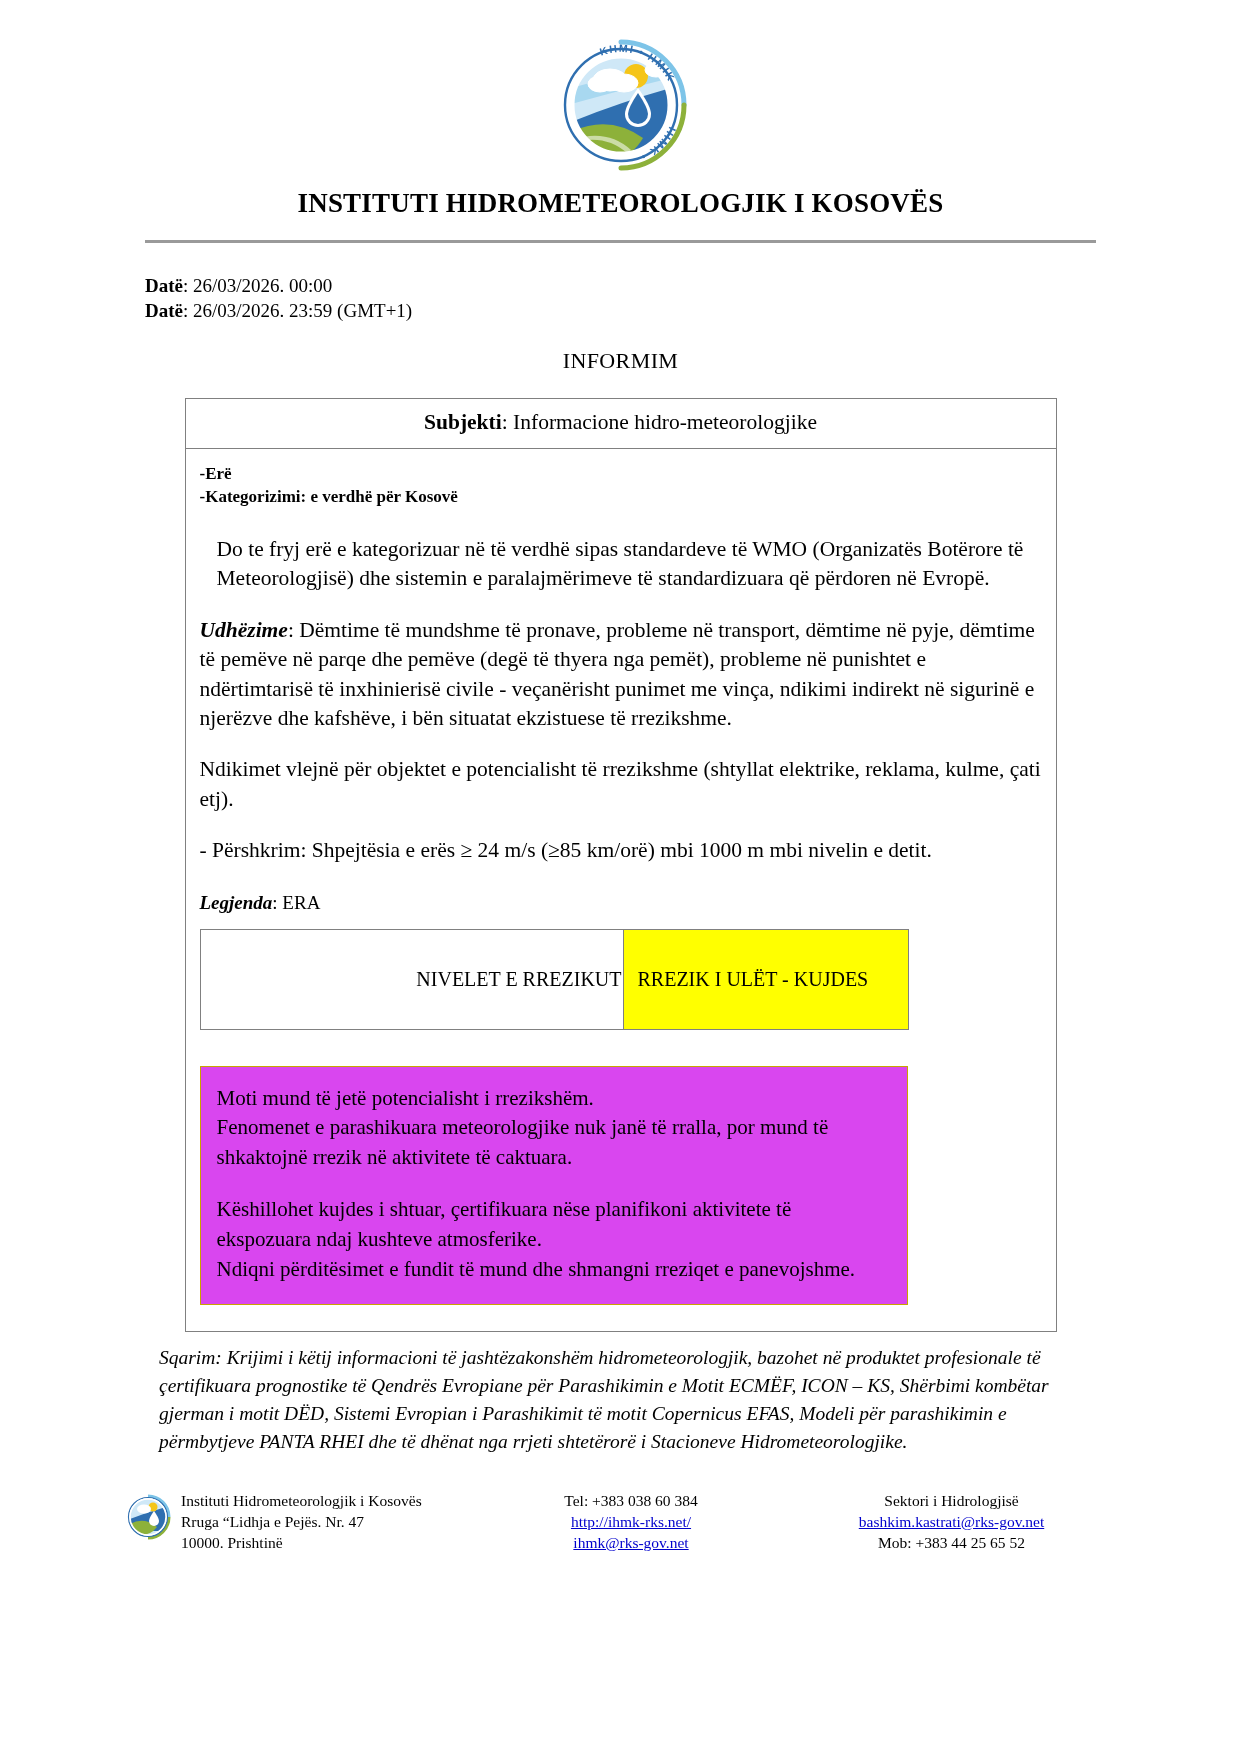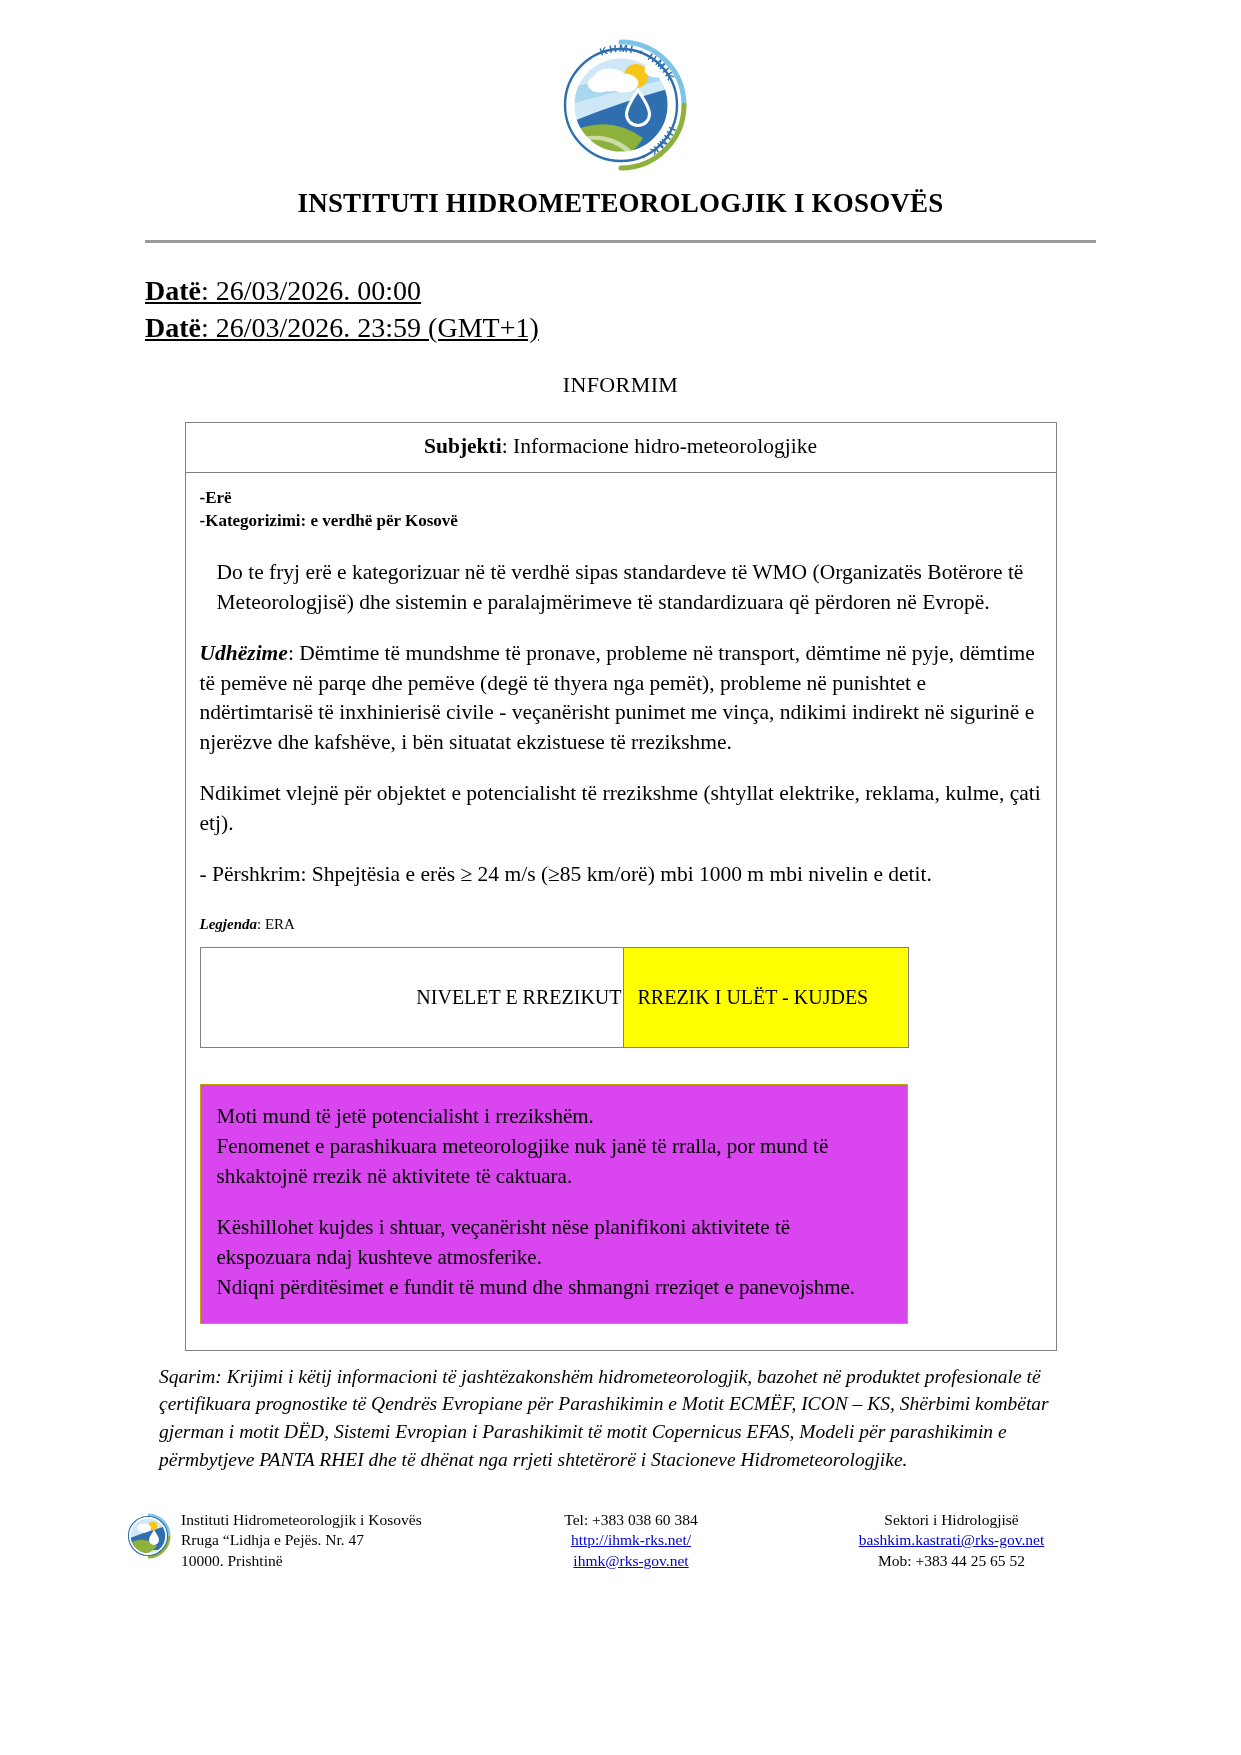--- a/index.html
+++ b/index.html
@@ -44,23 +44,22 @@
   .header-rule {
     width: 951px;
     height: 3px;
     background: #9a9a9a;
     margin: 21px auto 0 auto;
   }
 
   
   .dates {
     margin: 30px 0 0 145px;
-    font-size: 28px;
+    font-size: 19px;
     line-height: 1.32;
-    text-decoration: underline;
   }
   .dates .lbl { font-weight: bold; }
 
   
   .informim {
     text-align: center;
     font-size: 22px;
     margin-top: 25px;
     letter-spacing: 0.4px;
   }
@@ -92,21 +91,21 @@
     margin-top: 22px;
     text-align: left;
     line-height: 1.37;
   }
   .para.first { margin-top: 26px; margin-left: 17px; }
   .bi { font-weight: bold; font-style: italic; }
 
   
   .legenda {
     margin-top: 24px;
-    font-size: 15px;
+    font-size: 19px;
   }
 
   
   .legend-table {
     margin-top: 13px;
     width: 708px;
     border-collapse: collapse;
     table-layout: fixed;
   }
   .legend-table td {
@@ -251,21 +250,21 @@
           <td class="lv-val" id="risk-cell" style="background: rgb(255, 255, 0);">RREZIK I ULËT - KUJDES</td>
         </tr>
       </tbody>
         </table>
 
       <div class="advisory">
         <p>Moti mund të jetë potencialisht i rrezikshëm.</p>
         <p>Fenomenet e parashikuara meteorologjike nuk janë të rralla, por mund të</p>
         <p>shkaktojnë rrezik në aktivitete të caktuara.</p>
         <div class="gap"></div>
-        <p>Këshillohet kujdes i shtuar, veçanërisht nëse planifikoni aktivitete të</p>
+        <p>Këshillohet kujdes i shtuar, çertifikuara nëse planifikoni aktivitete të</p>
         <p>ekspozuara ndaj kushteve atmosferike.</p>
         <p>Ndiqni përditësimet e fundit të mund dhe shmangni rreziqet e panevojshme.</p>
       </div>
 
     </div>
   </div>
 
   <div class="disclaimer">Sqarim: Krijimi i këtij informacioni të jashtëzakonshëm hidrometeorologjik, bazohet në produktet profesionale të çertifikuara prognostike të Qendrës Evropiane për Parashikimin e Motit ECMËF, ICON – KS, Shërbimi kombëtar gjerman i motit DËD, Sistemi Evropian i Parashikimit të motit Copernicus EFAS, Modeli për parashikimin e përmbytjeve PANTA RHEI dhe të dhënat nga rrjeti shtetërorë i Stacioneve Hidrometeorologjike.</div>
 
   <div class="footer">

